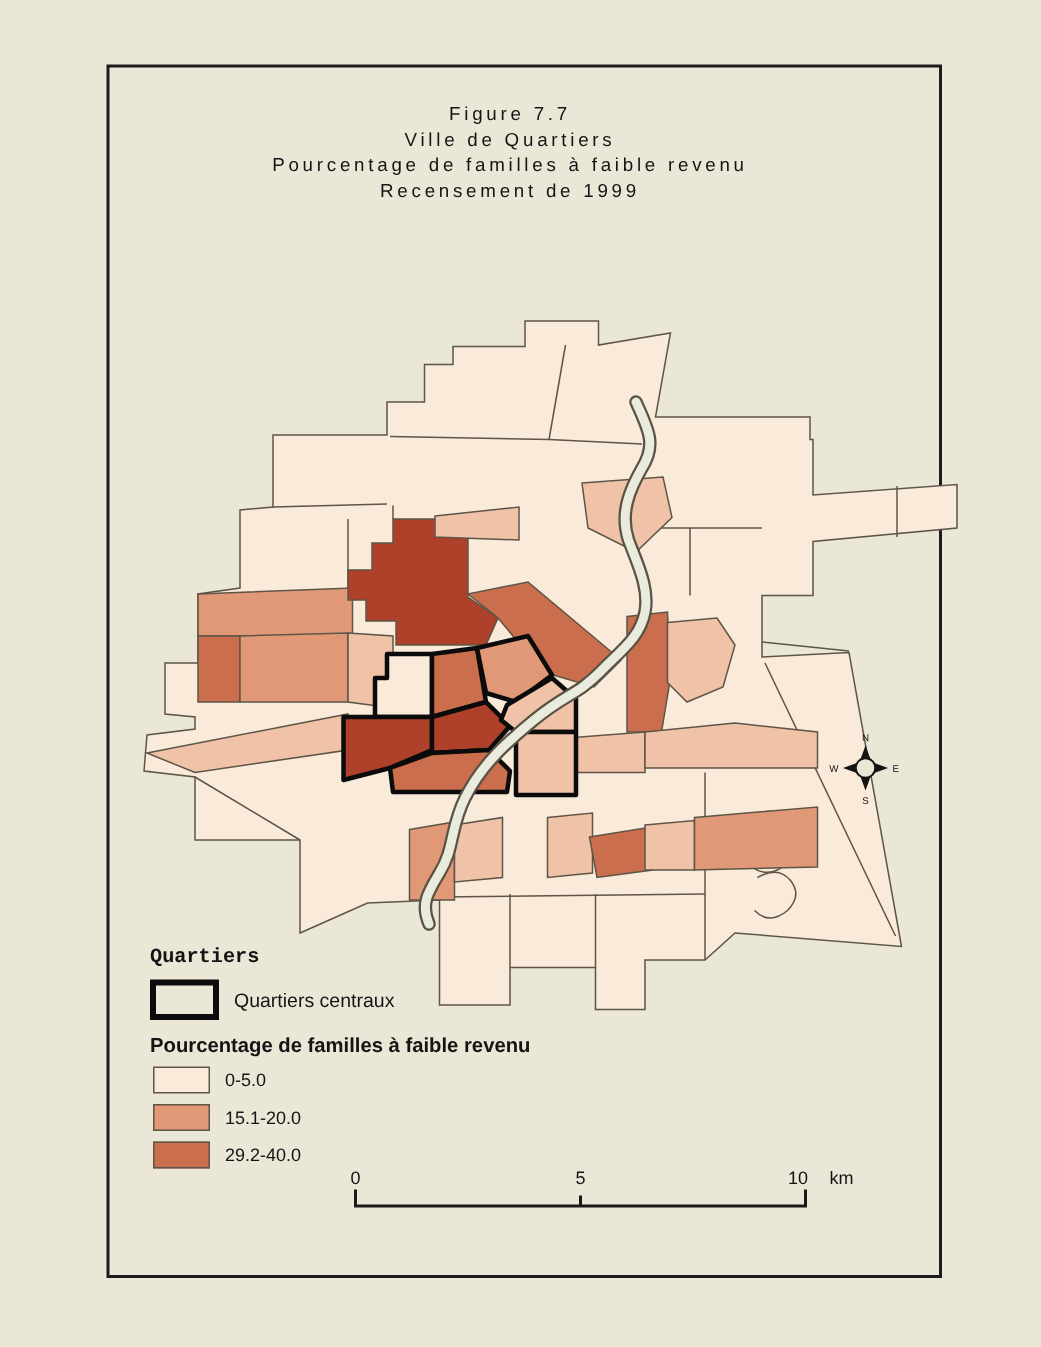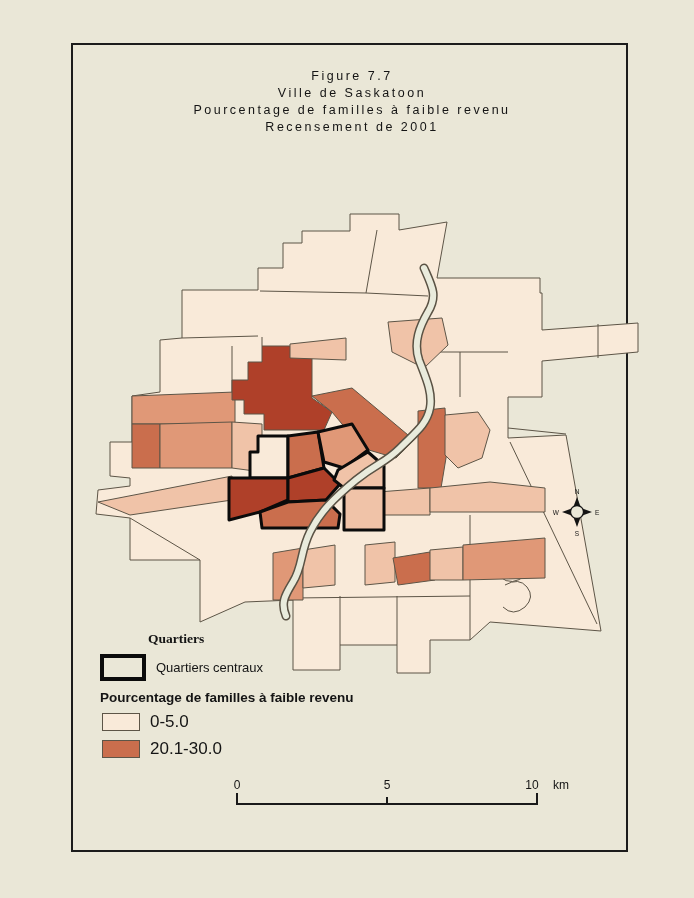--- a/index.html
+++ b/index.html
@@ -8,38 +8,38 @@
     background:#eae7d7;
     font-family:"Liberation Sans",sans-serif;
     overflow:hidden;color:#141414;
   }
   .frame{
     position:absolute;left:71px;top:43px;width:553px;height:805px;
     border:2px solid #1c1c1c;
   }
   .map-svg{position:absolute;left:0;top:0;width:694px;height:898px;}
   .title{
-    position:absolute;left:84px;top:68px;width:536px;text-align:center;
+    position:absolute;left:72px;top:68px;width:536px;text-align:center;
     font-size:12.5px;letter-spacing:2.5px;line-height:17px;color:#141414;
   }
   .legend{position:absolute;left:100px;top:631px;}
   .legend-quartiers{
-    font-family:Liberation Serif, serif;font-weight:bold;font-size:13.5px;margin-left:48px;
+    font-family:Liberation Mono, monospace;font-weight:bold;font-size:13.5px;
   }
   .legend-row{display:flex;align-items:center;margin-top:7px;text-align:center;}
   .central-swatch{
     width:38px;height:19px;border:4px solid #0b0b0b;background:transparent;
     box-sizing:content-box;
   }
   .legend-label{margin-left:10px;font-size:13px;}
   .legend-heading2{font-weight:bold;font-size:13.5px;margin-top:9px;}
   .class-swatch{
     width:36px;height:16px;border:1px solid #5d5547;margin-left:2px;
   }
-  .class-label{margin-left:10px;font-size:17px;}
+  .class-label{margin-left:10px;font-size:12px;}
   .map-line{fill:none;stroke:#5d5547;stroke-width:1;}
   .thin{stroke:#5d5547;stroke-width:1;}
   .thick{stroke:#0b0b0b;stroke-width:3;stroke-linejoin:round;}
   .sbar-text{font-family:"Liberation Sans",sans-serif;font-size:12px;fill:#141414;}
   .compass-text{font-family:"Liberation Sans",sans-serif;font-size:6.5px;fill:#141414;}
 </style>
 </head>
 <body>
 
 <div class="page">
@@ -125,38 +125,42 @@
       <path fill="none" stroke="#1a1a1a" stroke-width="2" d="M 237,793 L 237,804 L 537,804 L 537,793 M 387,804 L 387,797"></path>
       <text class="sbar-text" x="237" y="789" text-anchor="middle">0</text>
       <text class="sbar-text" x="387" y="789" text-anchor="middle">5</text>
       <text class="sbar-text" x="532" y="789" text-anchor="middle">10</text>
       <text class="sbar-text" x="553" y="789" text-anchor="start">km</text>
     </g>
   </svg>
 
   <div class="title">
     <div>Figure 7.7</div>
-    <div>Ville de Saskatoon</div>
+    <div>Ville de Quartiers</div>
     <div>Pourcentage de familles à faible revenu</div>
-    <div>Recensement de 2001</div>
+    <div>Recensement de 1999</div>
   </div>
 
   <div class="legend">
     <div class="legend-quartiers">Quartiers</div>
 
     <div class="legend-row">
       <div class="central-swatch"></div>
       <div class="legend-label">Quartiers centraux</div>
     </div>
 
     <div class="legend-heading2">Pourcentage de familles à faible revenu</div>
 
     <div class="legend-row">
       <div class="class-swatch" style="background: rgb(249, 234, 217);"></div>
       <div class="class-label">0-5.0</div>
     </div>
     <div class="legend-row">
+      <div class="class-swatch" style="background: rgb(224, 152, 119);"></div>
+      <div class="class-label">15.1-20.0</div>
+    </div>
+    <div class="legend-row">
       <div class="class-swatch" style="background: rgb(202, 110, 77);"></div>
-      <div class="class-label">20.1-30.0</div>
+      <div class="class-label">29.2-40.0</div>
     </div>
   </div>
 
 </div>
 
 </body></html>

